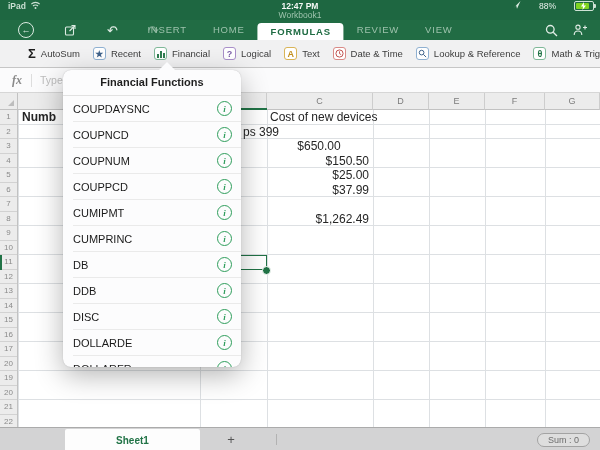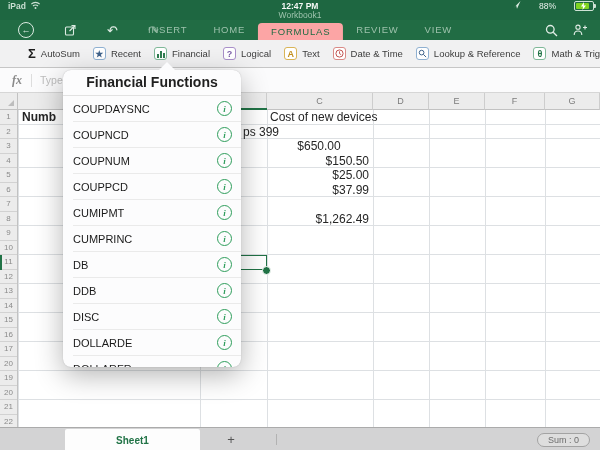--- a/index.html
+++ b/index.html
@@ -19,21 +19,21 @@
 
   
   .navbar{position:absolute;top:20px;left:0;right:0;height:20px;background:#216c44;}
   .nav-left{position:absolute;left:18px;top:0;height:20px;display:flex;align-items:center;gap:30px;}
   .nav-right{position:absolute;right:12px;top:0;height:20px;display:flex;align-items:center;gap:15px;}
   .nicon{color:#e3eee7;font-size:13px;line-height:13px;display:flex;align-items:center;}
   .nicon.disabled{opacity:.45;}
   .backcirc{width:14px;height:14px;border:1.2px solid #dcebe2;border-radius:50%;display:flex;align-items:center;justify-content:center;font-size:9px;color:#dcebe2;}
   .tabs{position:absolute;left:50%;transform:translateX(-50%);bottom:0;display:flex;align-items:flex-end;}
   .tab{padding:0 13px;height:20px;line-height:20px;font-size:9.5px;letter-spacing:.8px;color:#9dc2ac;}
-  .tab.active{background:#fca5a5;color:#1e6b42;font-weight:400;border-radius:4px 4px 0 0;height:17px;line-height:17px;}
+  .tab.active{background:#ffffff;color:#1e6b42;font-weight:700;border-radius:4px 4px 0 0;height:17px;line-height:17px;}
 
   
   .ribbon{position:absolute;top:40px;left:0;right:0;height:28px;background:#f1f1f2;border-bottom:1px solid #c6c6c6;
     display:flex;align-items:center;padding:0 8px 0 28px;box-sizing:border-box;gap:13px;}
   .rbtn{display:flex;align-items:center;gap:5px;font-size:9.5px;color:#3c3c3c;white-space:nowrap;}
   .sigma{font-size:13px;font-weight:700;color:#1d1d1d;}
   .ibox{width:13px;height:13px;border:1px solid;border-radius:3px;background:#fff;box-sizing:border-box;
     display:flex;align-items:center;justify-content:center;font-size:9px;font-weight:700;}
   .b-blue{border-color:#8fb0d1;color:#3f628a;} .b-purple{border-color:#a98fc9;color:#7b5ea7;}
   .b-amber{border-color:#d9b457;color:#c28f1e;} .b-red{border-color:#d98a86;color:#c0504d;}
@@ -63,21 +63,21 @@
   .cell{position:absolute;height:14.5px;line-height:14.5px;font-size:12px;color:#262626;white-space:nowrap;}
   .sel-underline{position:absolute;height:2px;background:#217346;top:15px;z-index:4;}
   .sel-rowmark{position:absolute;width:2px;background:#217346;z-index:4;}
   .sel-box{position:absolute;border:1.5px solid #217346;box-sizing:border-box;z-index:3;}
   .sel-handle{position:absolute;width:7px;height:7px;border-radius:50%;background:#217346;border:1px solid #fff;box-sizing:content-box;z-index:5;}
 
   
   .popup{position:absolute;left:63px;top:70px;width:178px;height:297px;background:#fcfcfd;border-radius:8px;z-index:50;
     box-shadow:0 8px 28px rgba(0,0,0,.30),0 0 1px rgba(0,0,0,.25);}
   .popup:before{content:"";position:absolute;left:95px;top:-8px;border-left:9px solid transparent;border-right:9px solid transparent;border-bottom:9px solid #fcfcfd;}
-  .ptitle{height:25px;line-height:25px;text-align:center;font-size:14px;font-weight:700;color:#1f1f1f;border-bottom:1px solid #e2e2e2;}
+  .ptitle{height:25px;line-height:25px;text-align:center;font-size:11px;font-weight:700;color:#1f1f1f;border-bottom:1px solid #e2e2e2;}
   .plist{position:absolute;top:26px;left:0;right:0;bottom:0;overflow:hidden;border-radius:0 0 8px 8px;}
   .pitem{height:26px;margin-left:10px;padding-right:9px;border-bottom:1px solid #eaeaea;box-sizing:border-box;
     display:flex;align-items:center;justify-content:space-between;font-size:11px;color:#1a1a1a;}
   .info{width:13px;height:13px;border:1px solid #2f9e5c;border-radius:50%;color:#2f9e5c;flex:0 0 auto;
     font-family:"Liberation Serif",serif;font-style:italic;font-weight:700;font-size:9px;
     display:flex;align-items:center;justify-content:center;}
 
   
   .sheetbar{position:absolute;top:427px;left:0;right:0;height:23px;background:#d3d3d4;border-top:1px solid #ababab;box-sizing:border-box;}
   .sheettab{position:absolute;left:65px;top:1px;width:135px;height:22px;background:#fdfdfd;border-radius:2px 2px 0 0;

